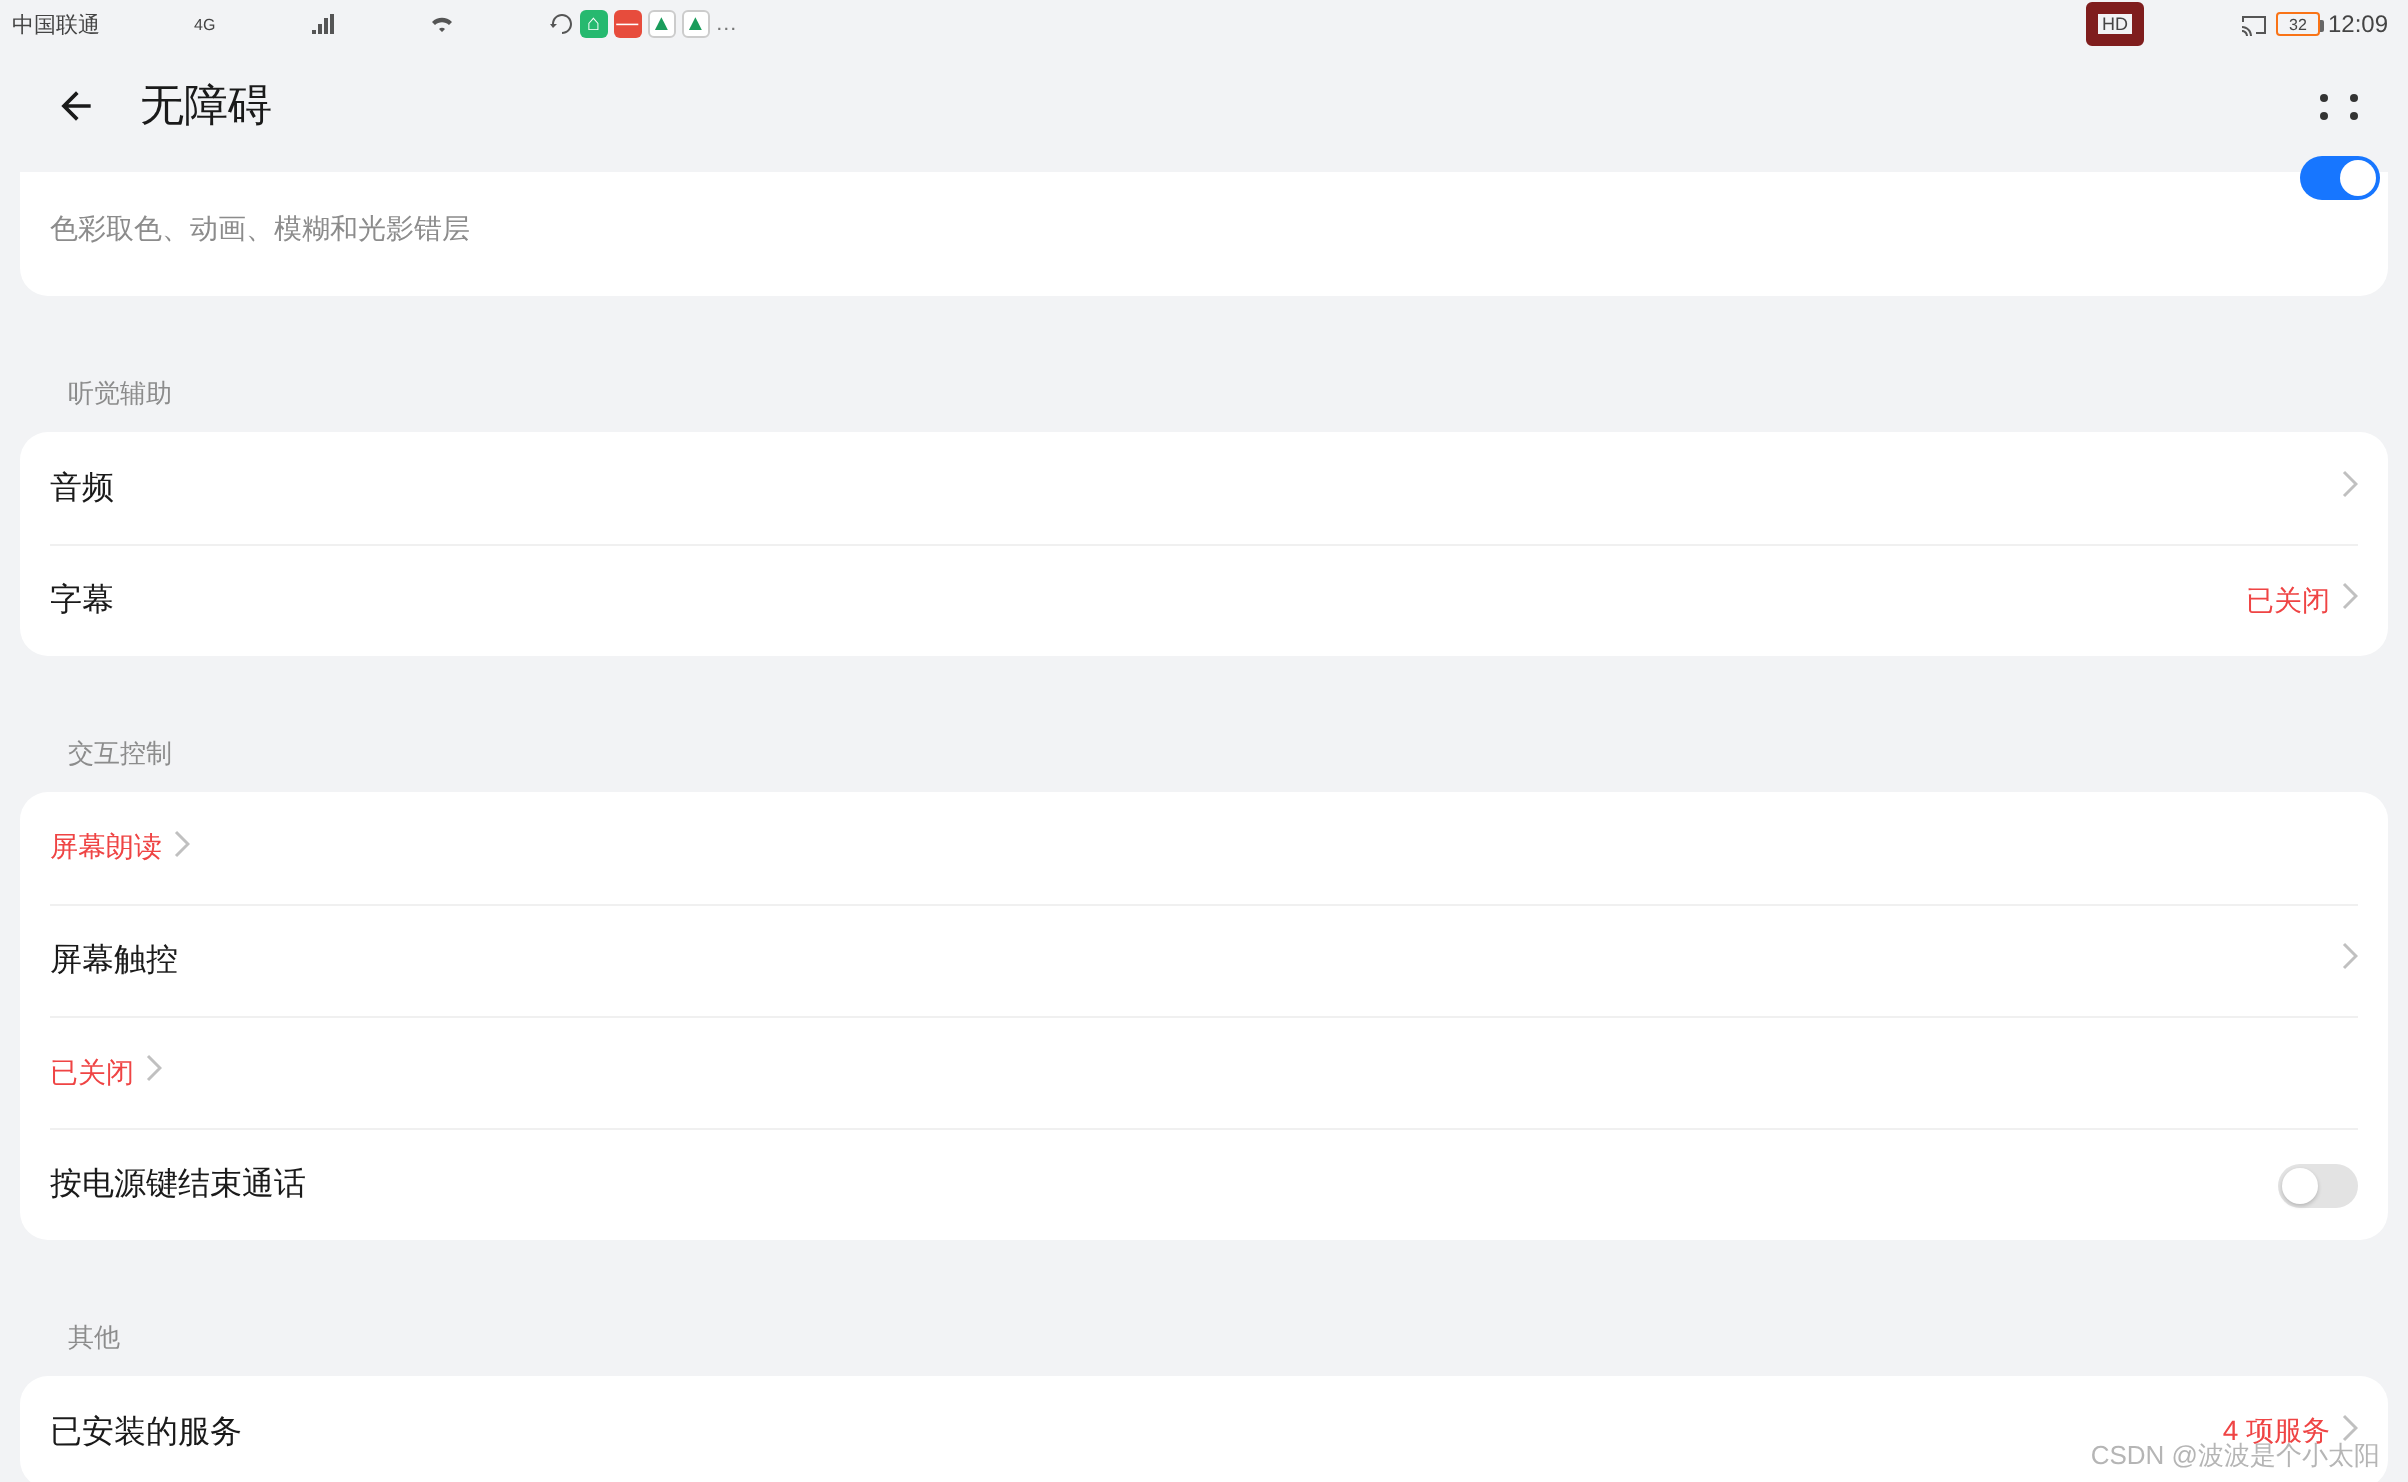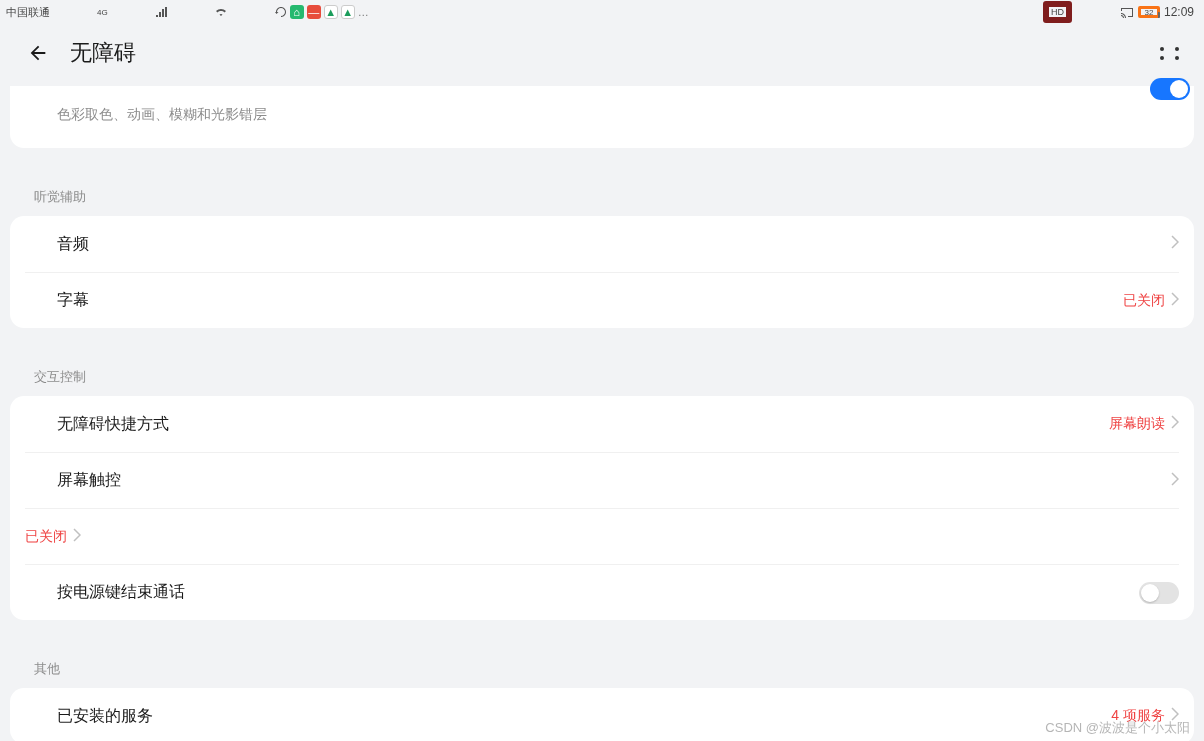--- a/index.html
+++ b/index.html
@@ -22,21 +22,21 @@
       color: #444;
     }
     .status-left { display: flex; align-items: center; gap: 3px; }
     .status-left span { font-size: 11px; }
     .status-icon { display: inline-flex; align-items: center; justify-content: center; margin-left: 44px; }
     .app-badge { width: 14px; height: 14px; border-radius: 3px; display: inline-flex; align-items: center; justify-content: center; font-size: 9px; color: white; }
     .badge-green { background:#26b96f; }
     .badge-whitebg { background:#fff; border:1px solid #ccc; color:#1a9c5b; }
     .badge-red { background:#e74c3c; }
     .status-right { display: flex; align-items: center; gap: 4px; font-size: 12px; }
-    .battery { border:3px solid #f97316; border-radius:2px; width:22px; height:12px; position:relative; font-size:8px; display:flex; align-items:center; justify-content:center; }
+    .battery { border:1px solid #f97316; border-radius:2px; width:22px; height:12px; position:relative; font-size:8px; display:flex; align-items:center; justify-content:center; }
     .battery:after { content:""; position:absolute; right:-3px; top:3px; width:2px; height:6px; background:#666; border-radius:0 1px 1px 0; }
     .header {
       display: flex;
       align-items: center;
       padding: 14px 20px 18px 24px;
     }
     .back-btn { width: 28px; height: 28px; display:flex; align-items:center; justify-content:center; cursor:pointer; margin-right: 18px; }
     .page-title { font-size: 22px; font-weight: 500; flex:1; }
     .more-dots { width: 24px; display:grid; grid-template-columns:1fr 1fr; grid-template-rows:1fr 1fr; gap:5px; cursor:pointer; }
     .more-dots span { width:4px; height:4px; background:#333; border-radius:50%; }
@@ -44,21 +44,21 @@
     .card { background: #fff; border-radius: 14px; margin-bottom: 12px; overflow:hidden; }
     .partial-card { background:#fff; border-radius: 0 0 14px 14px; margin-bottom: 12px; padding: 2px 0 4px 0; }
     .row {
       display: flex;
       align-items: center;
       padding: 16px 15px;
       min-height: 56px;
       cursor: pointer;
     }
     .row + .row { border-top: 1px solid #f0f0f0; margin: 0 15px; padding-left:0; padding-right:0; }
-    .row-label { font-size: 16px; flex:1; color:#1a1a1a;margin-left:32px; }
+    .row-label { font-size: 16px; flex:1; color:#1a1a1a; }
     .row-value { font-size: 14px; color:#ef4444; margin-right: 6px; }
     .chevron { color:#c0c0c0; }
     .section-header { font-size: 13px; color:#8c8c8c; padding: 28px 24px 10px; }
     .toggle { width: 40px; height: 22px; border-radius: 11px; position:relative; }
     .toggle:after { content:""; position:absolute; width:18px; height:18px; background:#fff; border-radius:50%; top:2px; box-shadow:0 1px 2px rgba(0,0,0,0.2); }
     .toggle-off { background:#e3e3e3; }
     .toggle-off:after { left:2px; }
     .watermark { position:absolute; bottom:4px; right:14px; font-size:13px; color:rgba(120,120,120,0.55); }
     .toggle-partial { position:absolute; right:4px; top:-8px; width: 40px; height: 22px; border-radius: 11px; background:#1776ff; }
     .toggle-partial:after { content:""; position:absolute; width:18px; height:18px; background:#fff; border-radius:50%; top:2px; right:2px; }
@@ -143,21 +143,20 @@
       <div class="row-value">已关闭</div>
       <span class="chevron"><svg width="8" height="14" viewBox="0 0 8 14">
             <path d="M1 1l6 6-6 6" stroke="#c0c0c0" stroke-width="1.5" fill="none"></path>
           </svg></span>
     </div>
   </div>
 
   <div class="section-header">交互控制</div>
   <div class="card">
     <div class="row">
-      <div class="row-label">无障碍快捷方式</div>
       <div class="row-value">屏幕朗读</div>
       <span class="chevron"><svg width="8" height="14" viewBox="0 0 8 14">
             <path d="M1 1l6 6-6 6" stroke="#c0c0c0" stroke-width="1.5" fill="none"></path>
           </svg></span>
     </div>
     <div class="row">
       <div class="row-label">屏幕触控</div>
       <span class="chevron"><svg width="8" height="14" viewBox="0 0 8 14">
             <path d="M1 1l6 6-6 6" stroke="#c0c0c0" stroke-width="1.5" fill="none"></path>
           </svg></span>

